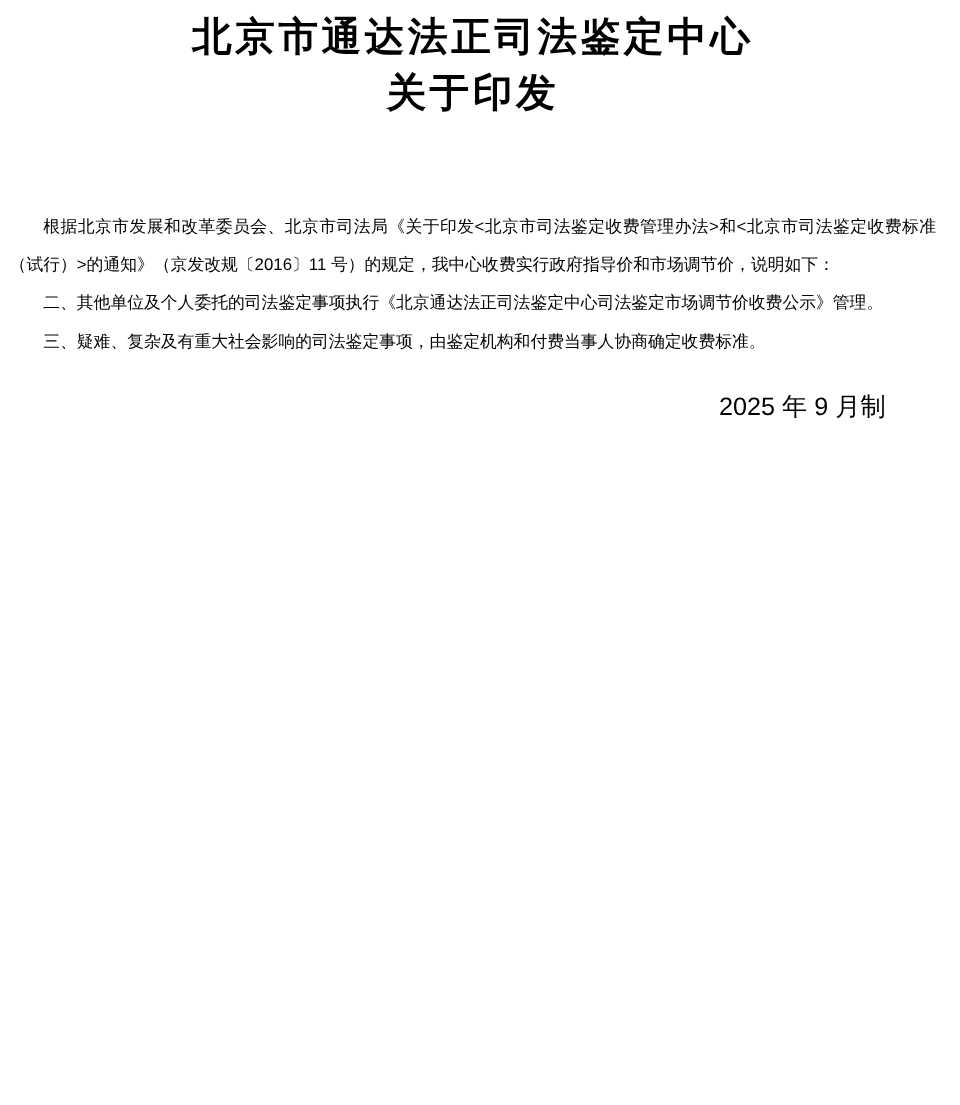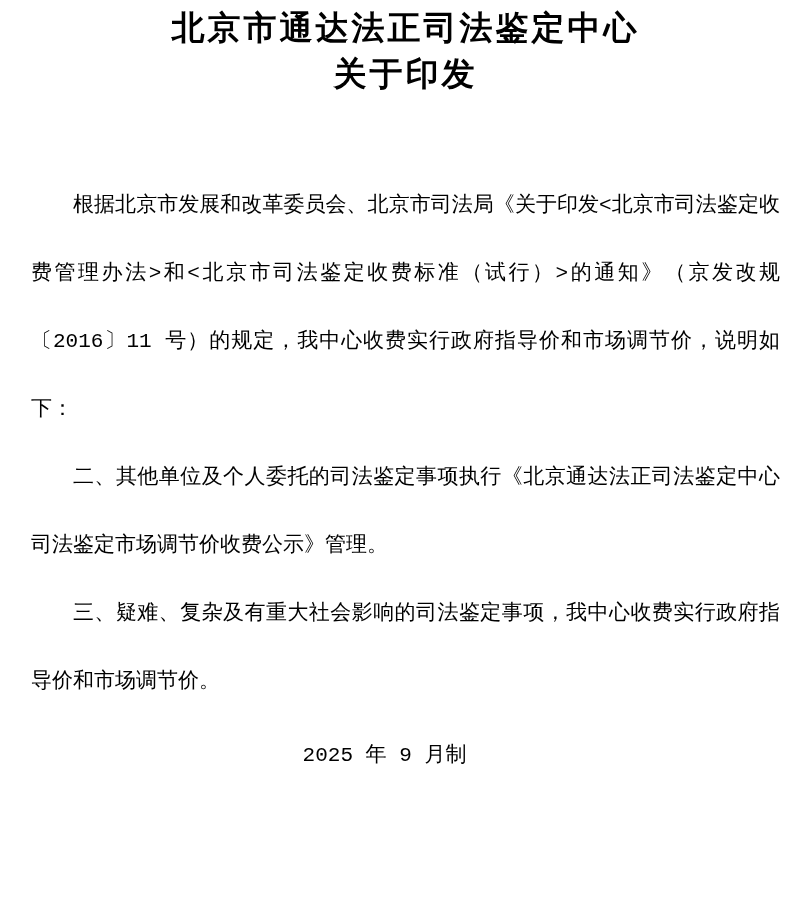--- a/index.html
+++ b/index.html
@@ -5,67 +5,67 @@
   html, body {
     margin: 0;
     padding: 0;
     background: #ffffff;
   }
   .page {
     position: relative;
     width: 800px;
     height: 921px;
     box-sizing: border-box;
-    padding: 8px 20px 0 31px;
+    padding: 8px 20px 0 8px;
     background: #ffffff;
     color: #000000;
-    font-family: Liberation Mono, monospace;
+    font-family: Liberation Sans, sans-serif;
     overflow: hidden;
   }
   .title {
     margin: 0;
     text-align: center;
     font-size: 33px;
     font-weight: 700;
     line-height: 46px;
     letter-spacing: 3px;
   }
   .title-line {
     display: block;
   }
   .body-text {
     margin-top: 72px;
-    font-size: 21px;
-    line-height: 68px;
+    font-size: 14px;
+    line-height: 32px;
     text-align: justify;
     text-justify: inter-ideograph;
   }
   .body-text p {
     margin: 0;
     text-indent: 2em;
   }
   .date-note {
     margin-top: 14px;
     font-size: 21px;
     line-height: 52px;
-    text-align: center;
+    text-align: right;
     padding-right: 42px;
   }
 </style>
 </head>
 <body>
 
 <div class="page">
 
   <h1 class="title">
     <span class="title-line">北京市通达法正司法鉴定中心</span>
     <span class="title-line">关于印发</span>
   </h1>
 
   <div class="body-text">
     <p>根据北京市发展和改革委员会、北京市司法局《关于印发&lt;北京市司法鉴定收费管理办法&gt;和&lt;北京市司法鉴定收费标准（试行）&gt;的通知》（京发改规〔2016〕11 号）的规定，我中心收费实行政府指导价和市场调节价，说明如下：</p>
     <p>二、其他单位及个人委托的司法鉴定事项执行《北京通达法正司法鉴定中心司法鉴定市场调节价收费公示》管理。</p>
-    <p>三、疑难、复杂及有重大社会影响的司法鉴定事项，我中心收费实行政府指导价和市场调节价。</p>
+    <p>三、疑难、复杂及有重大社会影响的司法鉴定事项，由鉴定机构和付费当事人协商确定收费标准。</p>
   </div>
 
   <div class="date-note">2025 年 9 月制</div>
 
 </div>
 
 </body></html>

